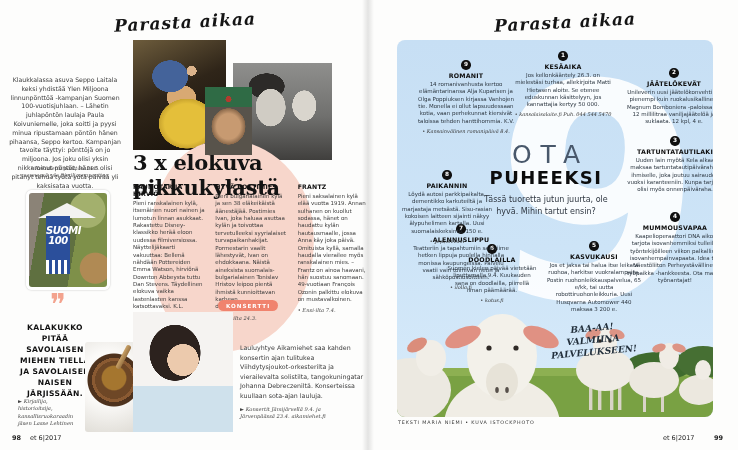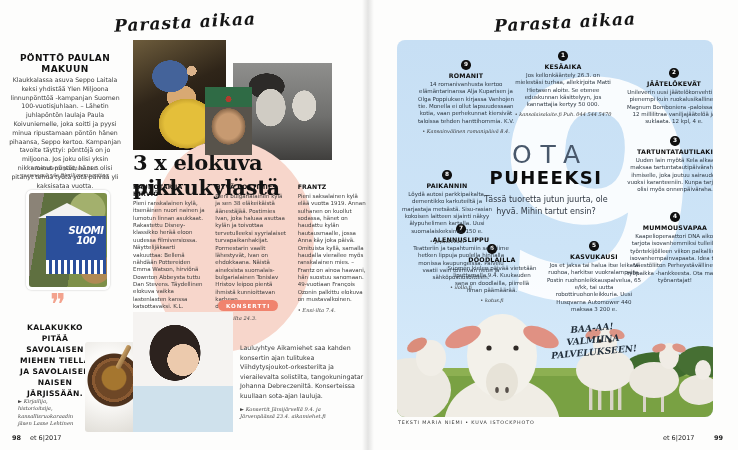--- a/index.html
+++ b/index.html
@@ -43,22 +43,22 @@
     radial-gradient(circle at 40% 40%,#fbfaf8 0 40%,#dcd9d2 100%);}
   .spoon{width:5px;height:26px;background:linear-gradient(90deg,#c9a268,#9a7444);border-radius:2px;
          transform:rotate(28deg);}
   .birdhouse-photo{border:3px solid #fff;border-radius:6px;box-shadow:0 0 2px rgba(0,0,0,.25);
     background:
      radial-gradient(circle at 75% 18%,#a3b06d 0 18%,transparent 19%),
      radial-gradient(circle at 85% 80%,#b08a54 0 15%,transparent 16%),
      linear-gradient(100deg,#8b8377 0 16%,#5f7040 16% 58%,#7e9049 58% 100%);}
   .bh-roof{position:absolute;left:9px;top:10px;width:58px;height:15px;background:#f2f2f0;
            clip-path:polygon(0 100%,50% 0,100% 100%);}
-  .bh-body{position:absolute;left:17px;top:23px;width:40px;height:58px;background:var(--birdhouse_blue);
-           color:#fff;text-align:center;padding-left:20px;}
+  .bh-body{position:absolute;left:17px;top:23px;width:24px;height:58px;background:var(--birdhouse_blue);
+           color:#fff;text-align:center;}
   .bh-txt{font-style:italic;font-weight:700;font-size:10px;line-height:1.0;margin-top:10px;letter-spacing:-.5px;}
   .bh-slats{position:absolute;left:0;bottom:0;width:100%;height:14px;
             background:repeating-linear-gradient(90deg,#fff 0 3px,transparent 3px 6px);}
   .qmark{font-size:30px;color:var(--quote_salmon);line-height:1;}
   .quote{font-weight:700;font-size:7.6px;letter-spacing:.4px;line-height:1.45;text-align:center;color:#111;}
   
   .blob{border-radius:48% 52% 60% 40% / 55% 45% 58% 42%;background:var(--blob_pink);}
   .mheadline{font-family:"DejaVu Serif","Liberation Serif",serif;font-weight:700;font-size:21px;
              letter-spacing:-.3px;color:#131313;}
   .mcols{display:flex;gap:9px;}
@@ -94,21 +94,20 @@
           text-align:center;transform:rotate(-5deg);}
   .credits{font-size:4.8px;letter-spacing:.9px;color:#333;}
 </style>
 </head>
 <body>
 
 <div class="spread">
 
   <div class="abs script-title" style="left:105px;top:12px;width:160px;">Parasta aikaa</div>
 
-  <div class="abs col-head" style="left:8px;top:53px;width:114px;">PÖNTTÖ PAULAN MAKUUN</div>
   <div class="abs small-body" style="left:9px;top:76px;width:112px;">Klaukkalassa asuva Seppo Laitala keksi yhdistää Ylen Miljoona linnunpönttöä -kampanjan Suomen 100-vuotisjuhlaan. – Lähetin juhlapöntön laulaja Paula Koivuniemelle, joka soitti ja pyysi minua ripustamaan pöntön hänen pihaansa, Seppo kertoo. Kampanjan tavoite täyttyi: pönttöjä on jo miljoona. Jos joku olisi yksin nikkaroinut pöntöt, hänen olisi pitänyt tehdä työtä yötä päivää yli kaksisataa vuotta.</div>
   <div class="abs note" style="left:16px;top:165px;width:98px;text-align:center;">• Rekisteröi pönttösi 21.5. mennessä, yle.fi/miljoonaponttoo</div>
 
   <div class="photo birdhouse-photo" style="left:26px;top:190px;width:78px;height:94px;">
     <div class="bh-roof"></div>
     <div class="bh-body">
       <div class="bh-txt">
         <div>SUOMI</div>
         <div>100</div>
       </div>

